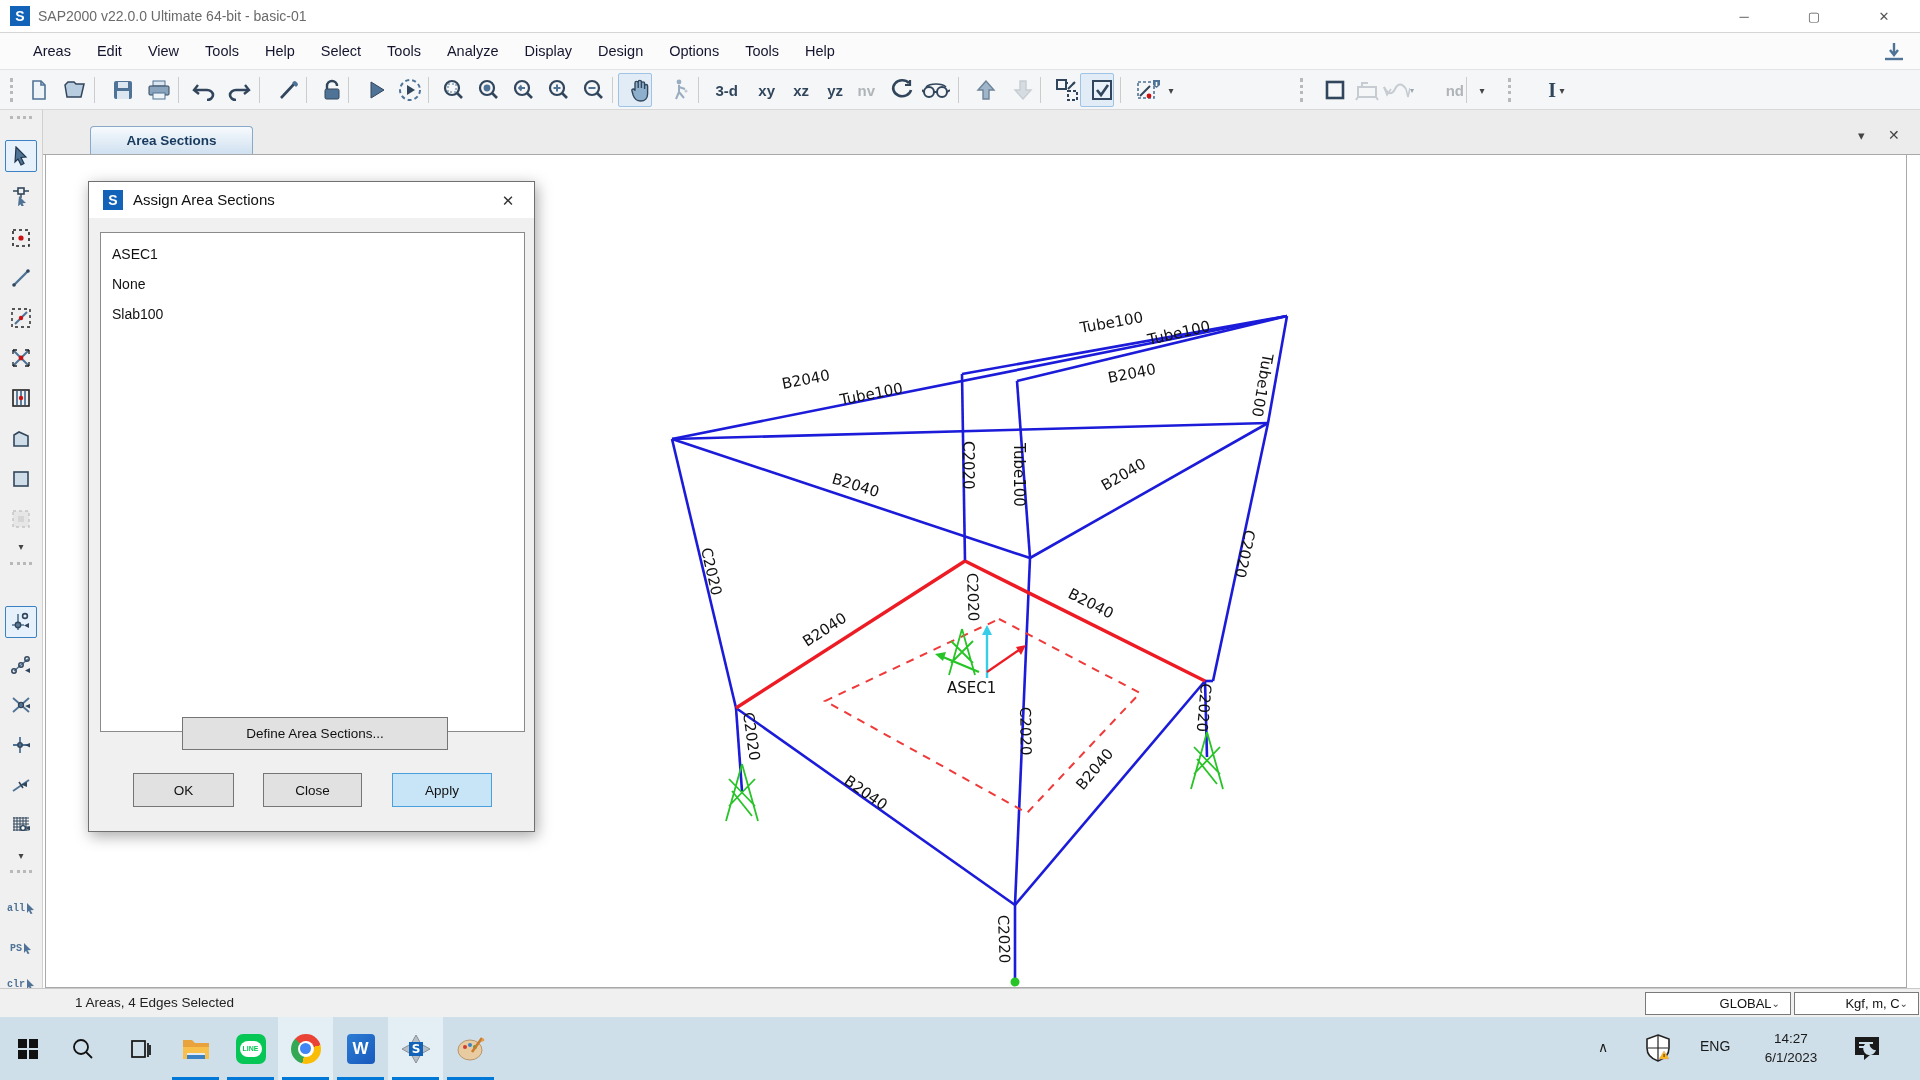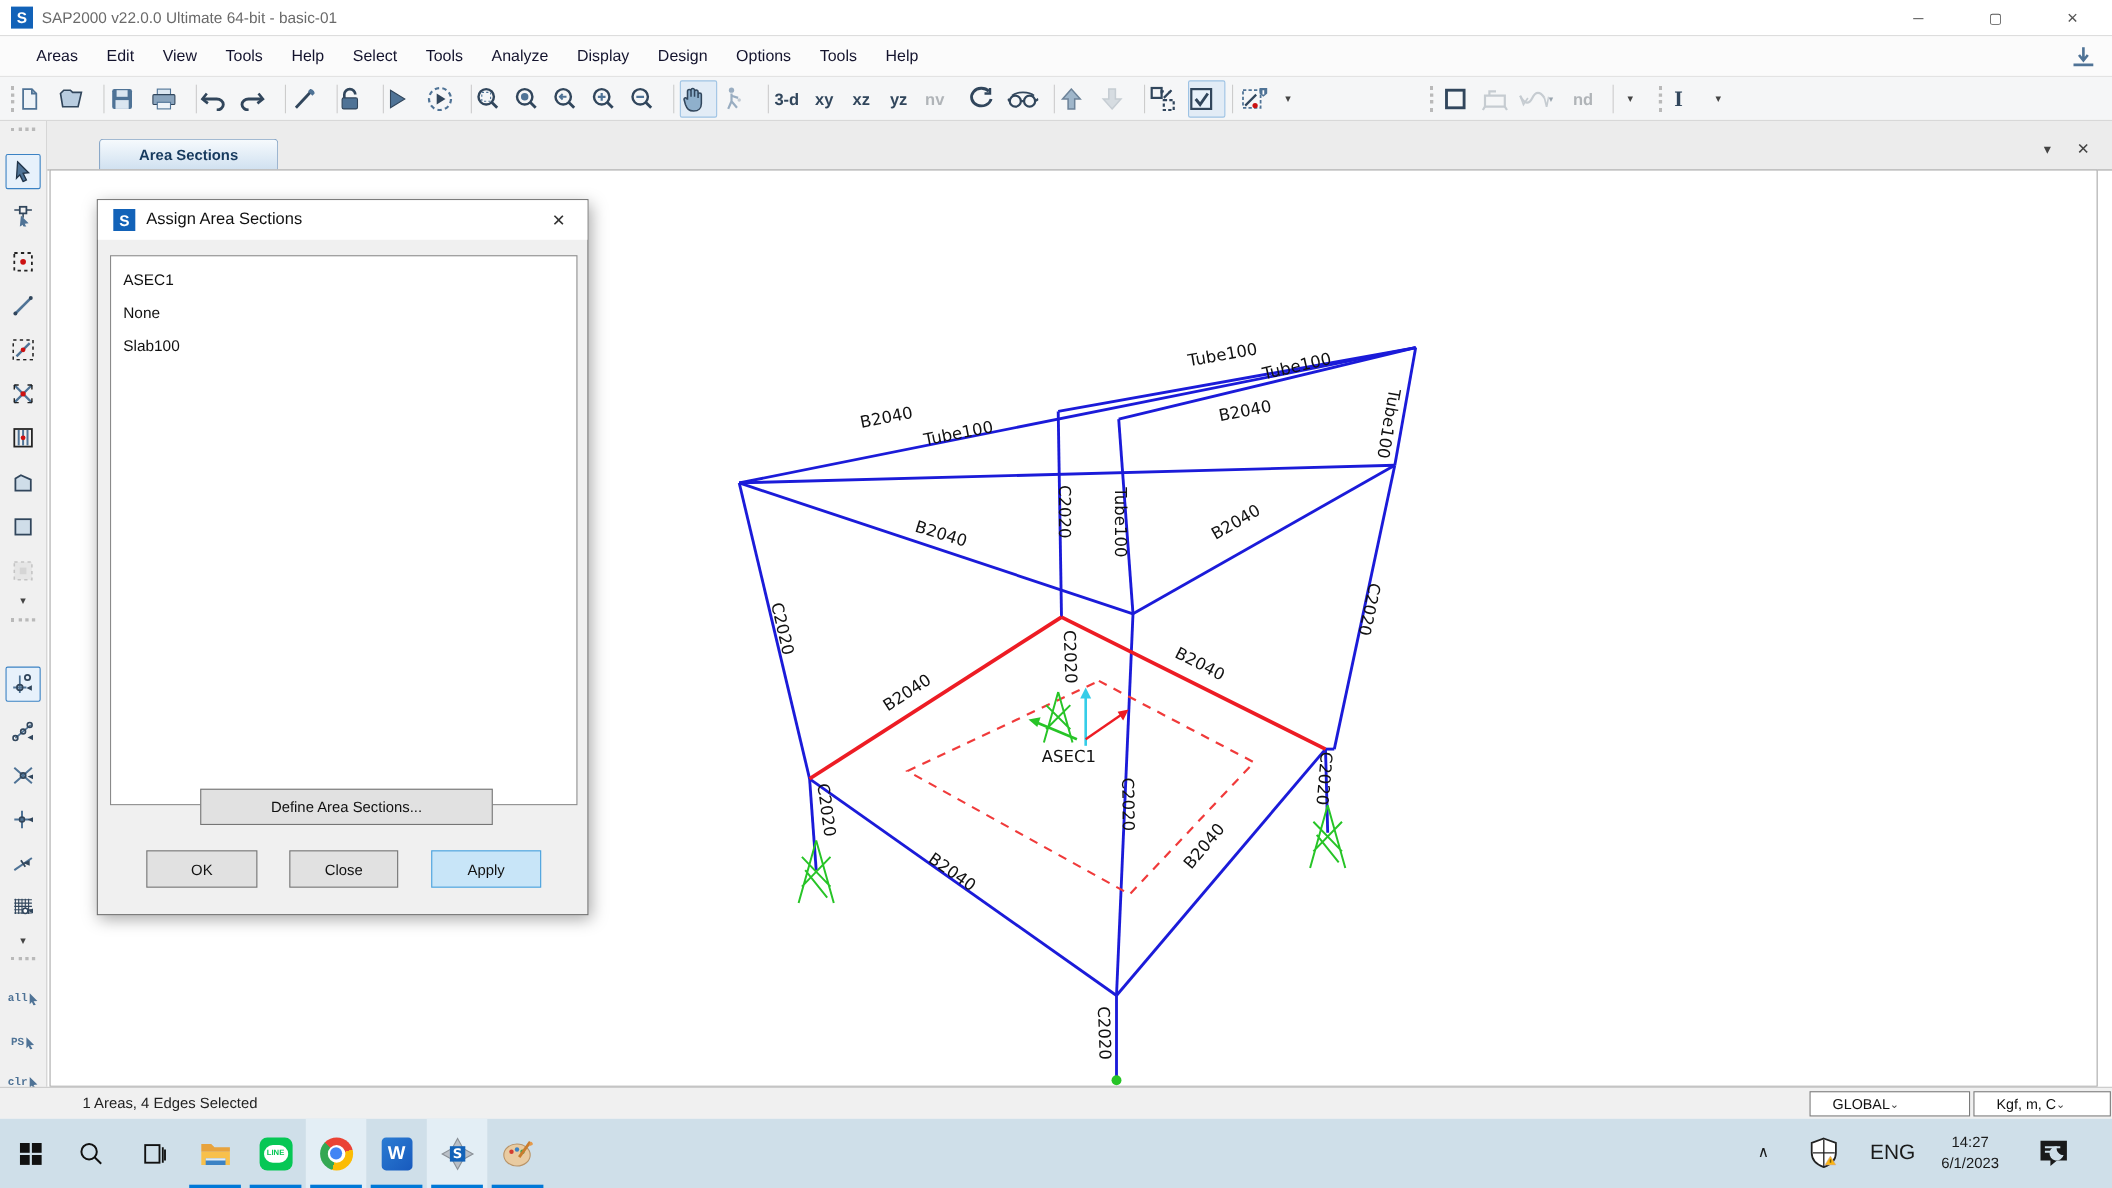--- a/index.html
+++ b/index.html
@@ -16,21 +16,21 @@
   .win-ctrl { top:4px; width:44px; height:26px; text-align:center; line-height:26px; font-size:13px; color:#555; }
 
   
   #menubar { left:0; top:33px; width:1920px; height:37px; background:#fbfbfb; display:flex; align-items:center;
              padding-left:20px; gap:0; border-bottom:1px solid #e3e3e3;}
   .menu-item { font-size:14.5px; color:#14142e; padding:8px 13px; font-weight:500; }
 
   
   #toolbar { left:0; top:70px; width:1920px; height:40px; background:#f5f6f7; border-bottom:1px solid #d8d8d8; }
   .tb { top:3px; height:34px; display:flex; align-items:center; justify-content:center; }
-  .tbtn { width:34px; height:34px; display:flex; align-items:center; justify-content:flex-start; }
+  .tbtn { width:34px; height:34px; display:flex; align-items:center; justify-content:flex-end; }
   .tsep { top:7px; width:1px; height:26px; background:#cccccc; }
   .tdots { top:8px; width:4px; height:24px; border-left:3px dotted #b9b9b9; }
   .tb-label { font-size:15px; font-weight:bold; color:#31465c; }
   .tb-label.dim { color:#b0b4b8; font-weight:bold; }
   .pressed { background:#e2ecf6; border:1px solid #9ec3e4; border-radius:2px; }
   .caret { font-size:10px; color:#444; }
 
   
   #dock { left:0; top:110px; width:43px; height:878px; background:#f0f0f0; border-right:1px solid #d0d0d0; }
   .dbtn { left:5px; width:32px; height:32px; display:flex; align-items:center; justify-content:center; }
@@ -59,21 +59,21 @@
          display:flex; align-items:center; justify-content:center; font-family:"Liberation Sans",sans-serif; }
   #btn-define { left:93px; top:535px; width:266px; height:33px; }
   #btn-ok     { left:44px;  top:591px; width:101px; height:34px; }
   #btn-close  { left:174px; top:591px; width:99px;  height:34px; }
   #btn-apply  { left:303px; top:591px; width:100px; height:34px; background:#c8e5f8; border:1px solid #49a0dc; }
 
   
   #statusbar { left:0; top:988px; width:1920px; height:29px; background:#f0f0f0; border-top:1px solid #c9c9c9; }
   #status-msg { left:75px; top:6px; font-size:13.5px; color:#222; }
   .combo { top:3px; height:23px; background:#fff; border:1px solid #7a7a7a; font-size:13px; color:#111;
-           display:flex; align-items:center; padding:0 20px; justify-content:flex-start; }
+           display:flex; align-items:center; padding:0 10px; justify-content:flex-end; }
 
   
   #taskbar { left:0; top:1017px; width:1920px; height:63px; background:#cfdfe9; }
   .task-cell { top:0; width:55px; height:63px; display:flex; align-items:center; justify-content:center; }
   .task-active { background:#e3eef5; }
   .underline { position:absolute; bottom:0; left:4px; right:4px; height:3px; background:#0078d7; }
   .tray-text { font-size:14px; color:#1a1a1a; }
   #clock { top:12px; width:86px; text-align:center; font-size:13.5px; color:#1a1a1a; line-height:19px; }
 
   svg text { font-family:"DejaVu Sans",sans-serif; }
@@ -669,21 +669,21 @@
 
     <div class="abs tray-text" style="left:1598px;top:22px">∧</div>
     <div class="abs" style="left:1644px;top:16px">
       <svg width="28" height="30" viewBox="0 0 28 30">
           <path d="M14 2l11 4v9c0 7-5 11-11 13C8 26 3 22 3 15V6z" fill="#fff" stroke="#222" stroke-width="1.6"></path>
           <path d="M14 3v25M4 15h20" stroke="#222" stroke-width="1.2"></path>
           <path d="M20 18l5 8H15z" fill="#fcb714" stroke="#caa" stroke-width=".5"></path>
           <rect x="19.4" y="21" width="1.4" height="3" fill="#7a5800"></rect>
         </svg>
     </div>
-    <div class="abs tray-text" style="left:1700px;top:21px;font-size:19px">ENG</div>
+    <div class="abs tray-text" style="left:1700px;top:21px;font-size:14px">ENG</div>
     <div id="clock" class="abs" style="left:1748px">
       <div>14:27</div>
       <div>6/1/2023</div>
     </div>
     <div class="abs" style="left:1852px;top:17px">
       <svg width="30" height="28" viewBox="0 0 30 28">
           <path d="M3 3h24v18h-9l-6 5v-5H3z" fill="#1a1a1a"></path>
           <path d="M7 9h14M7 13h10" stroke="#cfdfe9" stroke-width="1.8"></path>
           <path d="M24 16a6 6 0 0 1-6-8 6.5 6.5 0 1 0 6 8z" fill="#cfdfe9"></path>
         </svg>

